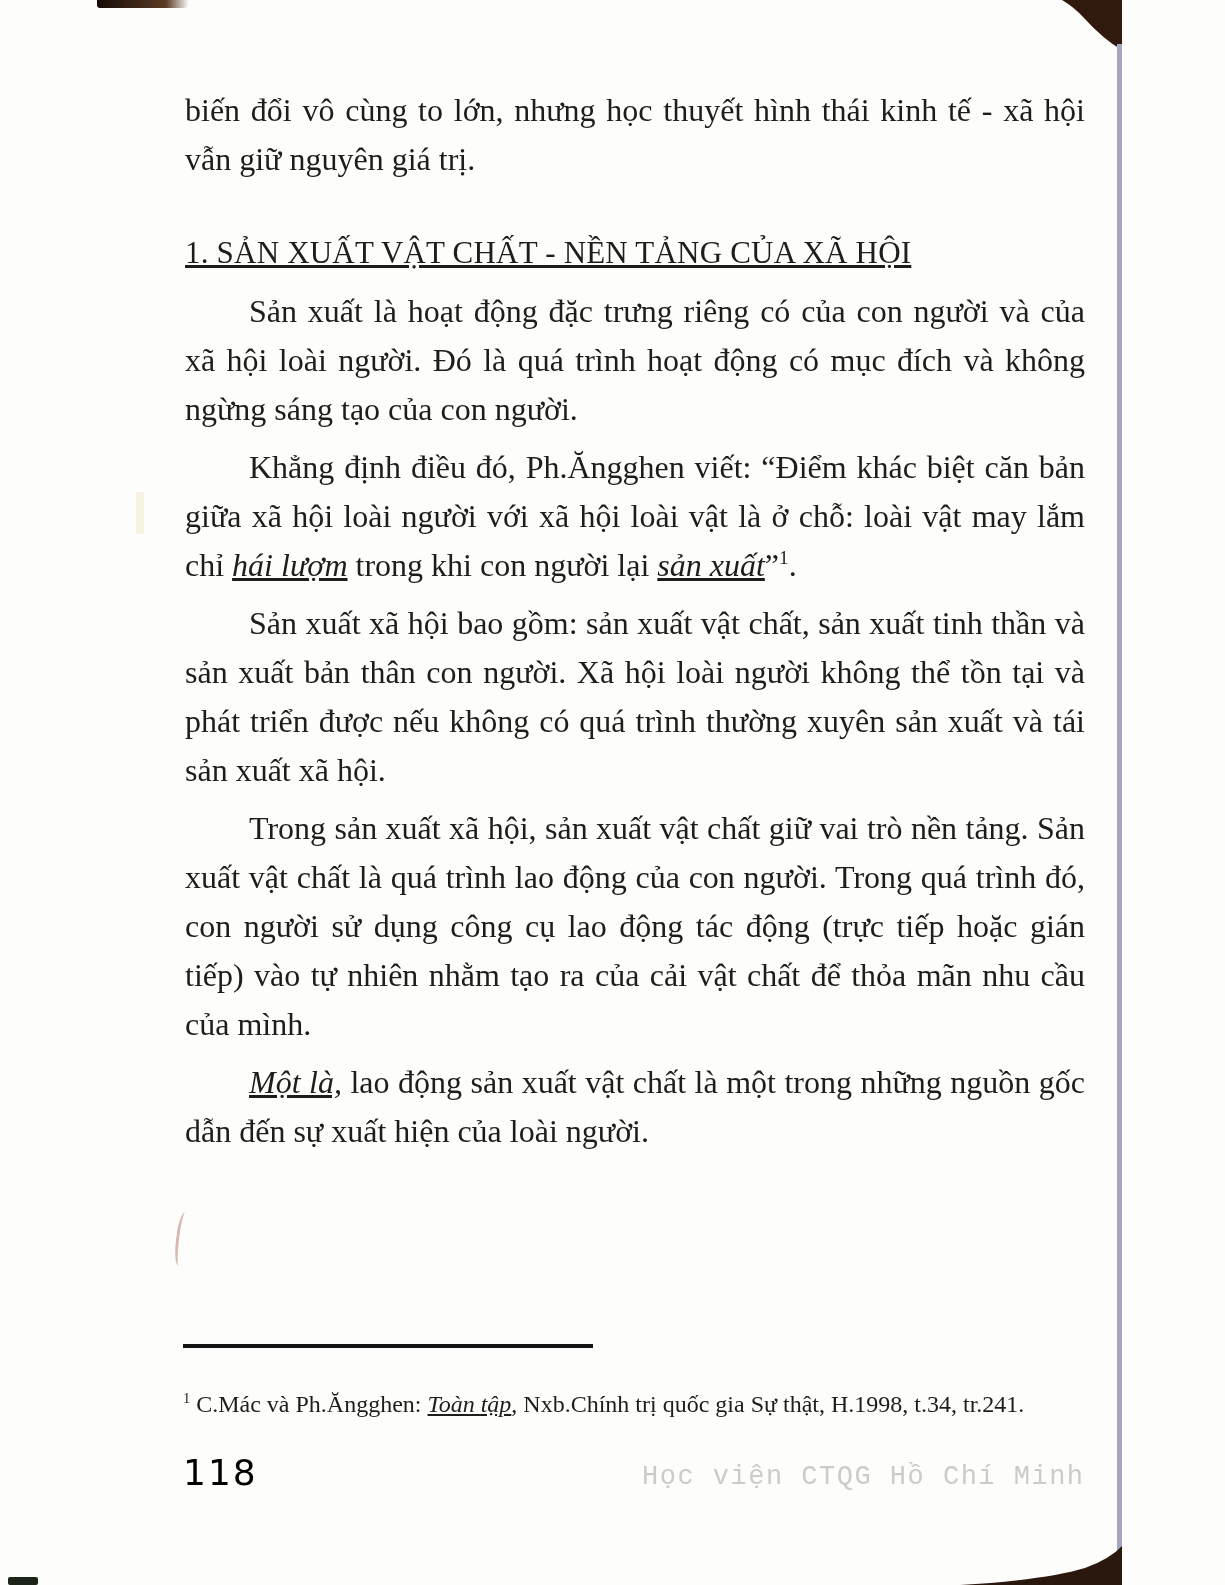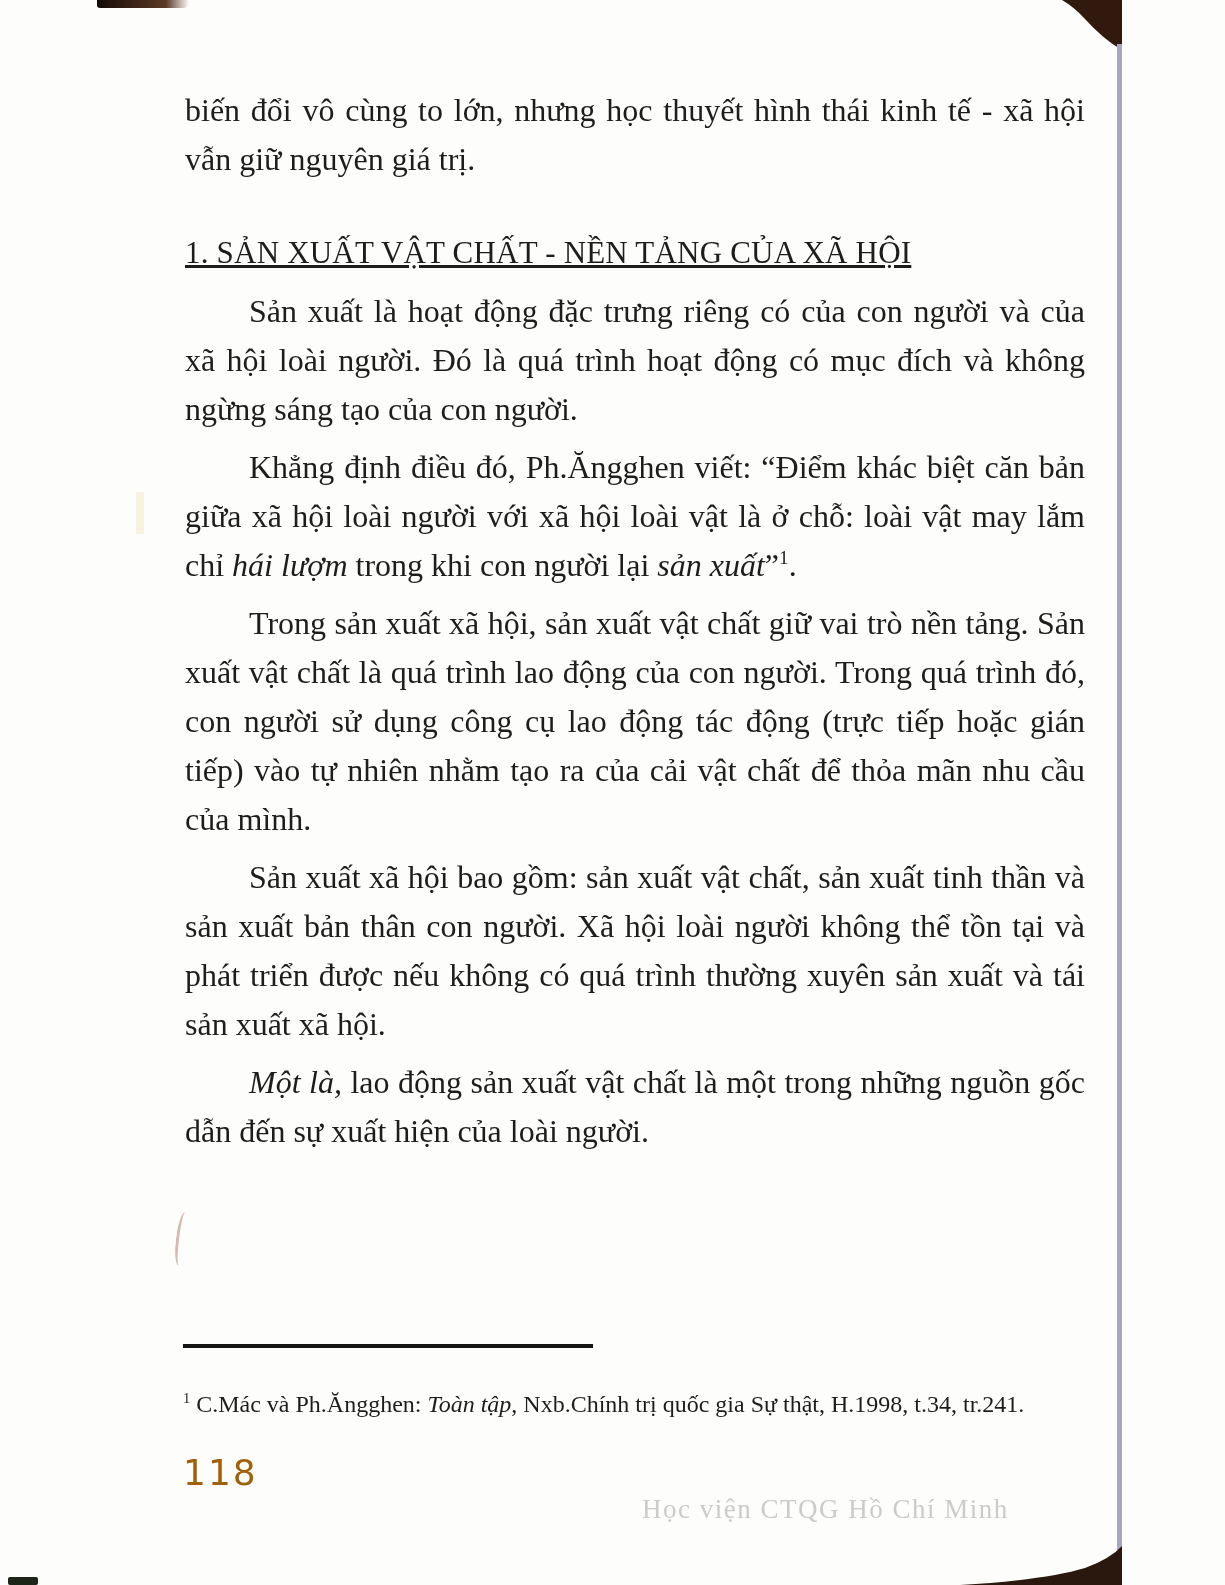--- a/index.html
+++ b/index.html
@@ -24,46 +24,46 @@
   }
   .indent { text-indent:64px; }
   .heading {
     margin:44px 0 10px 0;
     font-size:31px; line-height:49px;
     font-weight:normal;
     white-space:nowrap;
     letter-spacing:0.2px;
     text-decoration:underline;
   }
-  em { font-style:italic; }
+  em { font-style:italic;text-decoration:underline; }
   .fn-sup {
     font-size:0.6em;
     vertical-align:super;
     line-height:0;
   }
   
   .footnote-rule {
     position:absolute; left:183px; top:1344px;
     width:410px; height:4px; background:#141414;
   }
   .footnote {
     position:absolute; left:183px; top:1358px; width:905px;
     font-size:24px; line-height:45px; text-align:justify;
   }
   
   .page-number {
     position:absolute; left:183px; top:1452px;
     font-size:36px; letter-spacing:2px;
     font-family:"DejaVu Sans", sans-serif;
-    color:#a16207;
+    color:#000000;
   }
   .watermark {
-    position:absolute; left:642px; top:1494px;
+    position:absolute; left:642px; top:1462px;
     font-size:27px; letter-spacing:1.5px;
-    font-family:Liberation Serif, serif;
+    font-family:Liberation Mono, monospace;
     color:#cbcbc9;
   }
   
   .page-edge-line {
     position:absolute; left:1117px; top:44px;
     width:5px; height:1506px;
     background:#a6a6c1;
   }
   .cover-top-right { position:absolute; left:1050px; top:0; }
   .cover-bottom-right { position:absolute; left:960px; top:1540px; }
@@ -111,23 +111,23 @@
   <div class="text-col">
 
     <p class="body-p"><span>biến đổi vô cùng to lớn, nhưng học thuyết hình thái kinh tế - xã hội vẫn giữ nguyên giá trị.</span></p>
 
     <h2 class="heading">1. SẢN XUẤT VẬT CHẤT - NỀN TẢNG CỦA XÃ HỘI</h2>
 
     <p class="body-p indent"><span>Sản xuất là hoạt động đặc trưng riêng có của con người và của xã hội loài người. Đó là quá trình hoạt động có mục đích và không ngừng sáng tạo của con người.</span></p>
 
     <p class="body-p indent"><span>Khẳng định điều đó, Ph.Ăngghen viết: “Điểm khác biệt căn bản giữa xã hội loài người với xã hội loài vật là ở chỗ: loài vật may lắm chỉ </span><em>hái lượm</em><span> trong khi con người lại </span><em>sản xuất</em><span>”</span><span class="fn-sup">1</span><span>.</span></p>
 
+    <p class="body-p indent"><span>Sản xuất xã hội bao gồm: sản xuất vật chất, sản xuất tinh thần và sản xuất bản thân con người. Xã hội loài người không thể tồn tại và phát triển được nếu không có quá trình thường xuyên sản xuất và tái sản xuất xã hội.</span></p>
+
     <p class="body-p indent"><span>Trong sản xuất xã hội, sản xuất vật chất giữ vai trò nền tảng. Sản xuất vật chất là quá trình lao động của con người. Trong quá trình đó, con người sử dụng công cụ lao động tác động (trực tiếp hoặc gián tiếp) vào tự nhiên nhằm tạo ra của cải vật chất để thỏa mãn nhu cầu của mình.</span></p>
-
-    <p class="body-p indent"><span>Sản xuất xã hội bao gồm: sản xuất vật chất, sản xuất tinh thần và sản xuất bản thân con người. Xã hội loài người không thể tồn tại và phát triển được nếu không có quá trình thường xuyên sản xuất và tái sản xuất xã hội.</span></p>
 
 
     <p class="body-p indent"><em>Một là,</em><span> lao động sản xuất vật chất là một trong những nguồn gốc dẫn đến sự xuất hiện của loài người.</span></p>
 
 
   </div>
 
   <div class="footnote-rule"></div>
   <p class="footnote"><span class="fn-sup">1</span><span> C.Mác và Ph.Ăngghen: </span><em>Toàn tập</em><span>, Nxb.Chính trị quốc gia Sự thật, H.1998, t.34, tr.241.</span></p>
 

